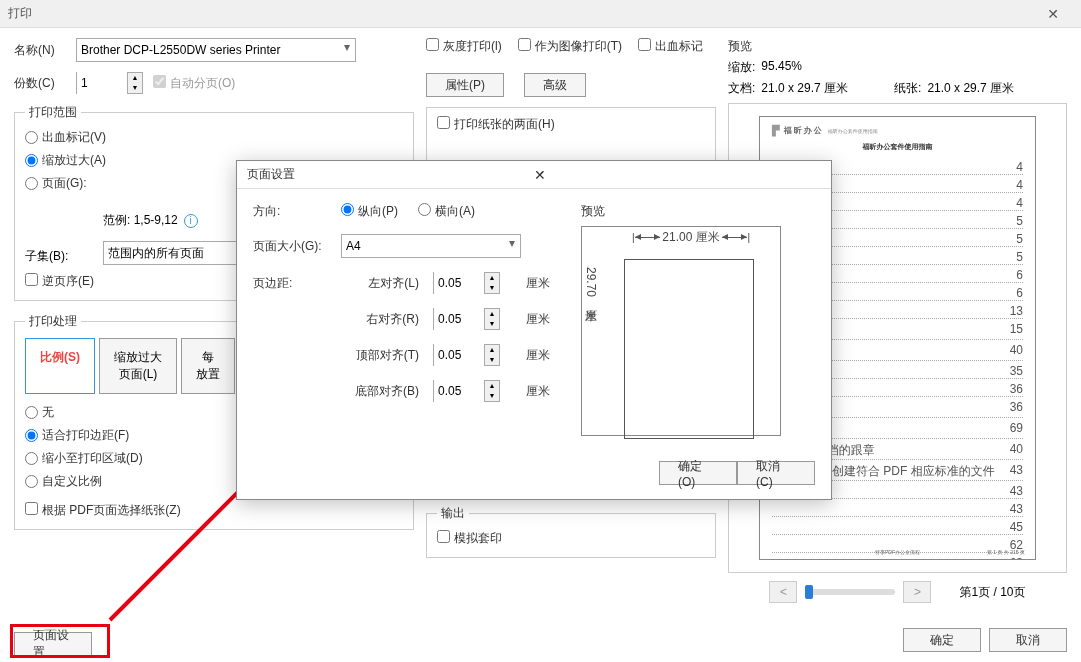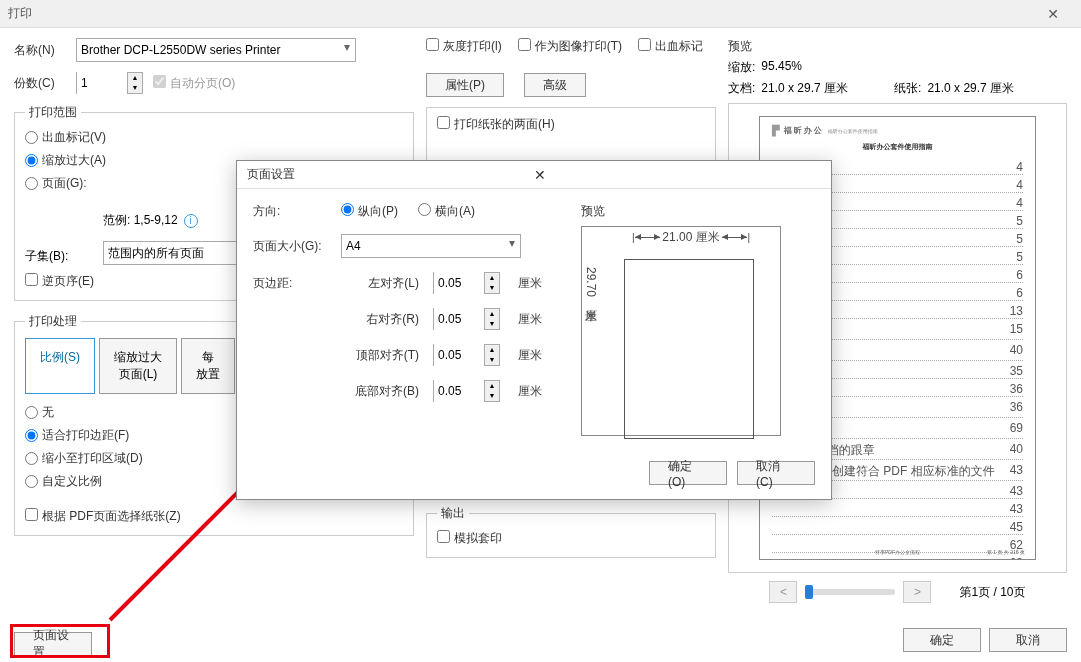--- a/index.html
+++ b/index.html
@@ -23,21 +23,21 @@
 .spinner { display: inline-flex; align-items: center; border: 1px solid #aaa; height: 22px; }
 .spinner input { border: none; width: 50px; padding: 2px 4px; }
 .spinner .spin-btns { display: flex; flex-direction: column; border-left: 1px solid #aaa; }
 .spinner .spin-btns div { width: 14px; height: 10px; font-size: 7px; text-align: center; line-height: 10px; background: #f0f0f0; cursor: pointer; }
 fieldset { border: 1px solid #ccc; padding: 8px 10px 10px 10px; margin-bottom: 12px; }
 legend { padding: 0 4px; color: #333; }
 .radio-group .rdo { display: block; margin-bottom: 6px; }
 .info-icon { display: inline-block; width: 14px; height: 14px; border: 1px solid #3498db; border-radius: 50%; text-align: center; line-height: 12px; color: #3498db; font-size: 10px; }
 .tabs { display: flex; }
 .tab { border: 1px solid #999; padding: 10px 14px; margin-right: 4px; background: #f5f5f5; cursor: pointer; }
-.tab.active { background: #fff; border-color: #3498db; color: #0369a1; }
+.tab.active { background: #fff; border-color: #3498db; color: #ef4444; font-weight: bold; }
 .footer { position: absolute; bottom: 10px; left: 14px; right: 14px; display: flex; justify-content: flex-end; gap: 8px; }
 .footer .btn { width: 78px; }
 .page-setup-btn { position: relative; }
 .red-box { position: absolute; border: 3px solid #e60012; pointer-events: none; }
 .red-arrow { position: absolute; pointer-events: none; z-index: 5; }
 .preview-area { border: 1px solid #ccc; height: 470px; margin-top: 6px; background: #fff; position: relative; overflow: hidden; }
 .preview-page { position: absolute; left: 30px; top: 12px; right: 30px; bottom: 12px; border: 1px solid #888; background: #fff; padding: 8px 12px; font-size: 6px; color: #555; overflow: hidden; }
 .preview-page .ph-line { border-bottom: 1px dotted #aaa; margin: 3px 0; display: flex; justify-content: space-between; font-size: 5px; }
 .nav-row { display: flex; align-items: center; justify-content: center; gap: 8px; margin-top: 8px; }
 .nav-btn { border: 1px solid #ccc; background: #f0f0f0; width: 28px; height: 22px; display: inline-flex; align-items: center; justify-content: center; color: #999; }
@@ -48,29 +48,29 @@
 .dialog { position: absolute; left: 236px; top: 160px; width: 596px; height: 340px; background: #fff; border: 1px solid #888; box-shadow: 0 4px 20px rgba(0,0,0,0.25); z-index: 100; }
 .dialog-title { height: 28px; display: flex; align-items: center; padding: 0 10px; border-bottom: 1px solid #ddd; background: #fff; }
 .dialog-title span { flex: 1; color: #333; }
 .dialog-close { font-size: 14px; cursor: pointer; }
 .dialog-body { display: flex; padding: 14px 16px; gap: 28px; }
 .dlg-left { width: 300px; }
 .dlg-right { flex: 1; }
 .dlg-row { display: flex; align-items: center; margin-bottom: 14px; gap: 10px; }
 .dlg-lbl { width: 78px; color: #333; }
 .dlg-sublbl { width: 78px; text-align: right; margin-right: 4px; color: #333; }
-.dlg-unit { margin-left: 8px; color: #333; text-align: center; }
+.dlg-unit { margin-left: 16px; color: #333; text-align: center; }
 .dlg-preview-box { border: 1px solid #888; width: 200px; height: 210px; margin-top: 6px; padding: 18px; position: relative; }
 .dlg-preview-page { border: 1px solid #555; width: 130px; height: 180px; margin: 0 auto; position: relative; }
 .dim-top { position: absolute; top: 2px; left: 50px; right: 30px; display: flex; align-items: center; font-size: 10px; color: #444; }
 .dim-left { position: absolute; left: 0px; top: 40px; bottom: 20px; writing-mode: vertical-rl; display: flex; align-items: center; font-size: 10px; color: #444; }
 .dim-arrow-h { flex: 1; height: 1px; background: #555; position: relative; }
 .dim-arrow-h::before { content: ""; position: absolute; left: 0; top: -3px; border-right: 6px solid #555; border-top: 3px solid transparent; border-bottom: 3px solid transparent; }
 .dim-arrow-h::after { content: ""; position: absolute; right: 0; top: -3px; border-left: 6px solid #555; border-top: 3px solid transparent; border-bottom: 3px solid transparent; }
-.dlg-footer { position: absolute; bottom: 14px; right: 16px; display: flex; gap: 10px; }
+.dlg-footer { position: absolute; bottom: 14px; right: 16px; display: flex; }
 .dlg-footer .btn { width: 78px; }
 
 .logo-text { font-size: 8px; font-weight: bold; color: #666; letter-spacing: 2px; }
 .logo-sub { font-size: 5px; color: #888; }
 .preview-header { font-size: 7px; color: #333; margin: 6px 0 8px 0; text-align: center; font-weight: bold; }
 .preview-foot { position: absolute; bottom: 4px; right: 10px; font-size: 5px; color: #666; }
 .preview-foot-left { position: absolute; bottom: 4px; left: 50%; transform: translateX(-50%); font-size: 5px; color: #666; }
 </style>
 </head>
 <body>
@@ -137,21 +137,21 @@
 页面(L)</div>
         <div class="tab" style="white-space:pre-line;text-align:center">每
 放置</div>
       </div>
       <div class="radio-group">
         <label class="rdo"><input type="radio" name="hnd" style=""><span>无</span></label>
         <label class="rdo"><input type="radio" name="hnd" checked="" style=""><span>适合打印边距(F)</span></label>
         <label class="rdo"><input type="radio" name="hnd" style=""><span>缩小至打印区域(D)</span></label>
         <label class="rdo"><input type="radio" name="hnd" style=""><span>自定义比例</span></label>
       </div>
-      <label class="chk" style="margin-top:12px">
+      <label class="chk" style="margin-top:6px">
           <input type="checkbox" style="">
           <span>根据 PDF页面选择纸张(Z)</span>
         </label>
     </fieldset>
   </div>
 
   <div class="mid-col">
     <div class="row" style="gap:16px;margin-bottom:18px">
       <label class="chk">
           <input type="checkbox" style="">

